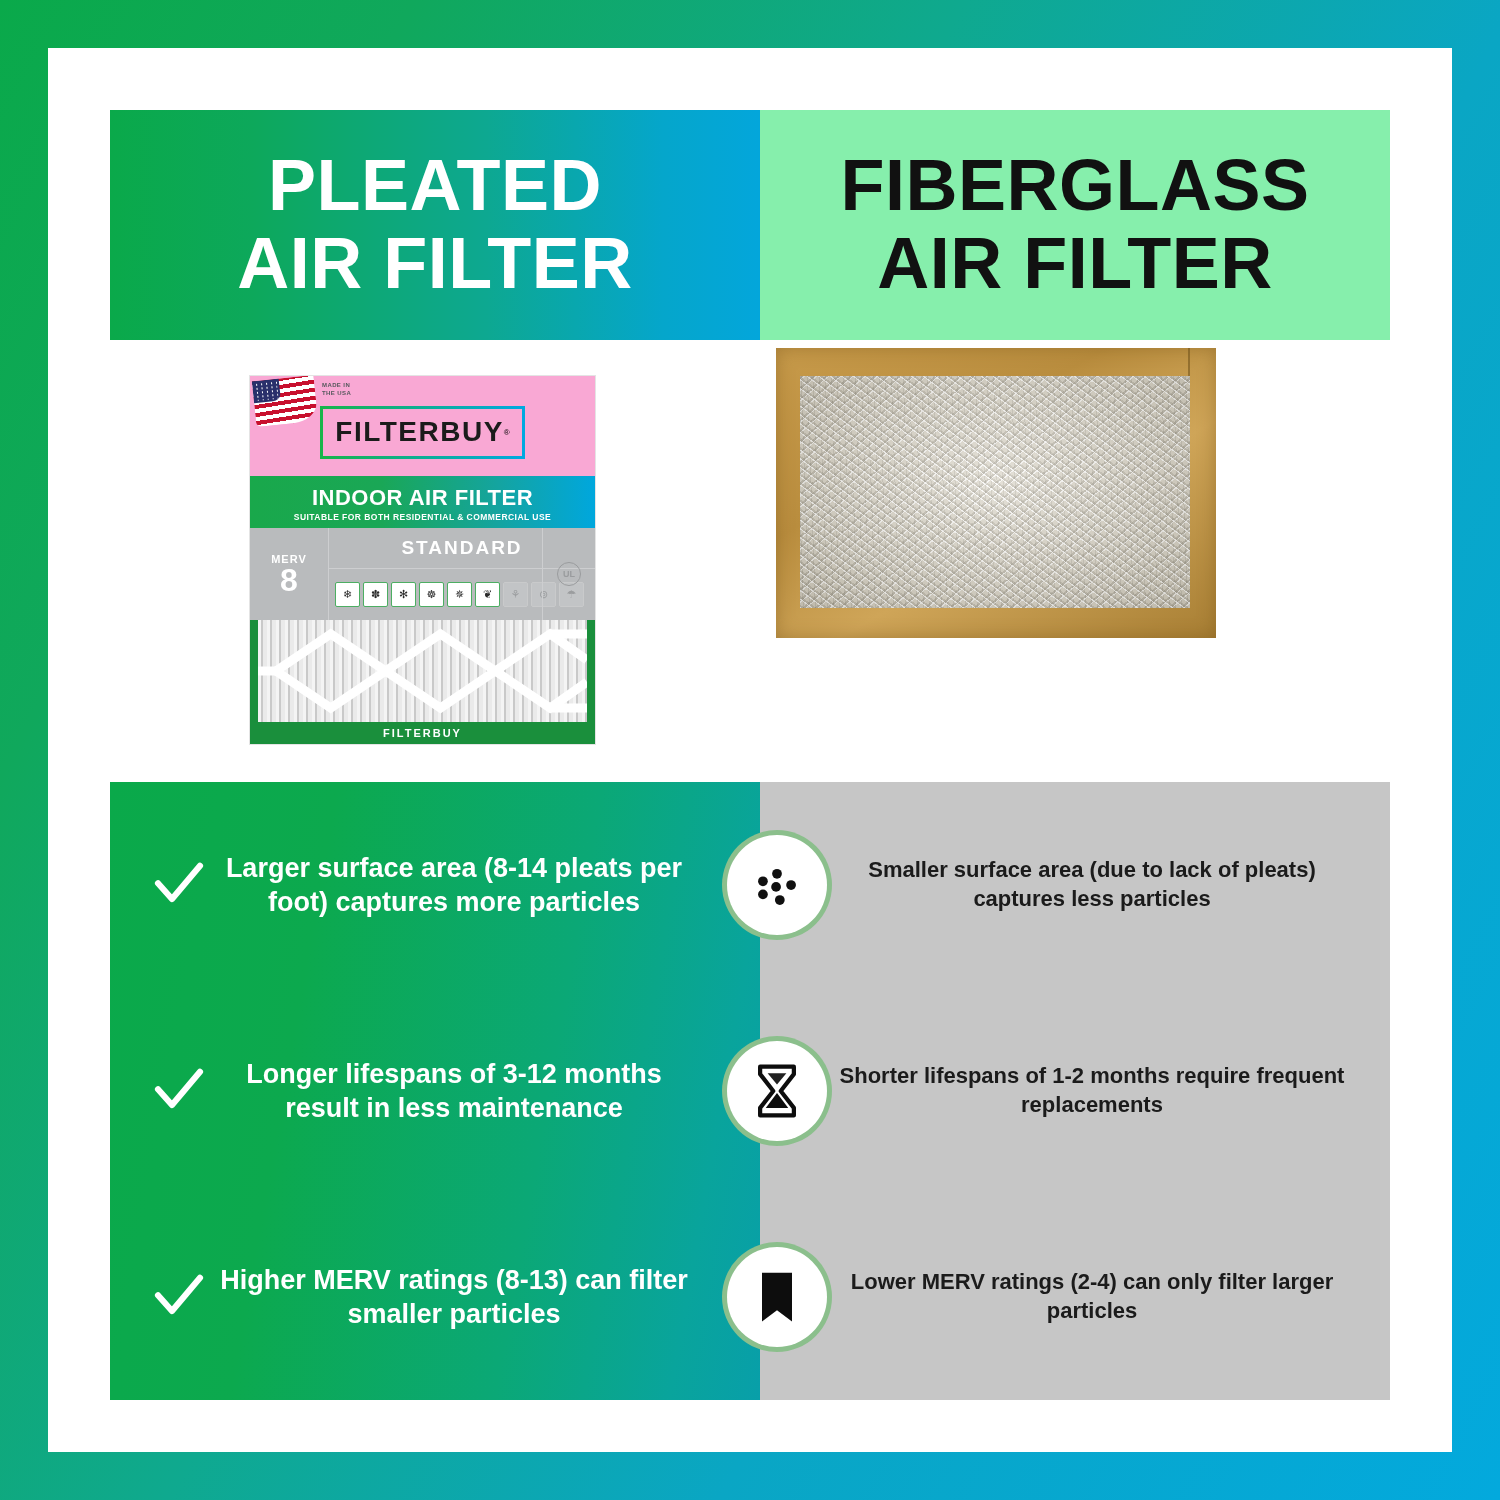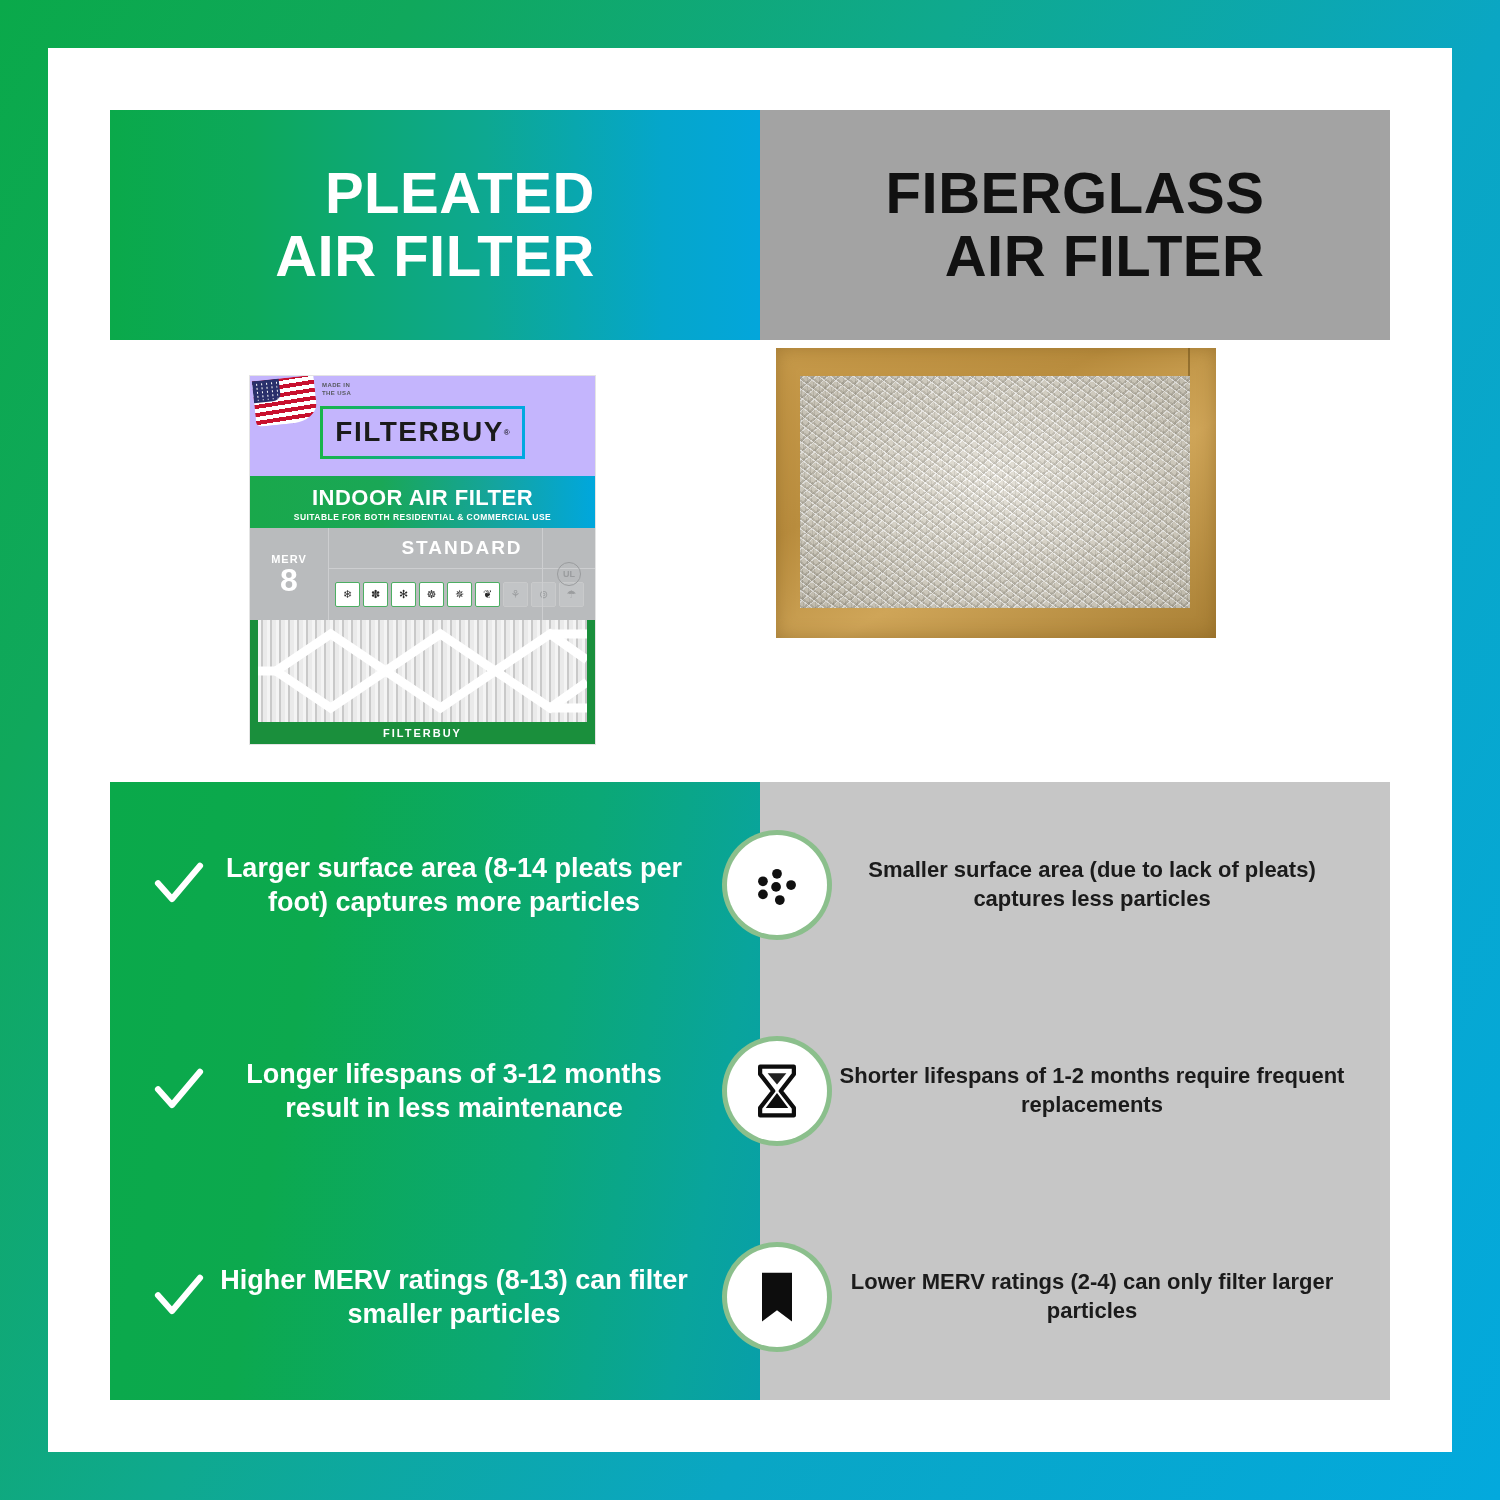--- a/index.html
+++ b/index.html
@@ -34,27 +34,27 @@
     width:1280px; height:230px;
     display:flex;
   }
   .head-left{
     width:650px; height:100%;
     background:linear-gradient(90deg,#0aa94a 0%, #0da85b 22%, #0da891 58%, #05a6cb 85%, #03a6db 100%);
     display:flex; align-items:center; justify-content:center;
   }
   .head-right{
     width:630px; height:100%;
-    background:#a3a3a3;
+    background:#86efac;
     display:flex; align-items:center; justify-content:center;
   }
   .head-title{
-    text-align:right;
+    text-align:center;
     font-weight:bold;
-    font-size:58px;
+    font-size:72px;
     line-height:1.08;
     letter-spacing:0.5px;
     white-space:pre-line;
   }
   .head-title.white{color:#ffffff;}
   .head-title.black{color:#111111;}
 
   
   .prod-row{
     position:absolute; left:0; top:230px;
@@ -69,21 +69,21 @@
   .pleat-box{
     position:absolute;
     left:140px; top:36px;
     width:345px; height:368px;
     background:#ffffff;
     box-shadow:0 0 0 1px #e4e4e4;
     overflow:hidden;
   }
   .pb-top{
     position:relative;
-    height:100px; background:#c4b5fd;
+    height:100px; background:#f9a8d4;
     display:flex;align-items:center;justify-content:center;
   }
   .flag{
     position:absolute;left:4px;top:2px;width:62px;height:46px;overflow:hidden;
     transform:rotate(-6deg);
   }
   .flag .stripes{position:absolute;inset:0;
     background:repeating-linear-gradient(177deg,#c8102e 0 4px,#ffffff 4px 8px);
     border-radius:0 0 40% 10%;
   }

